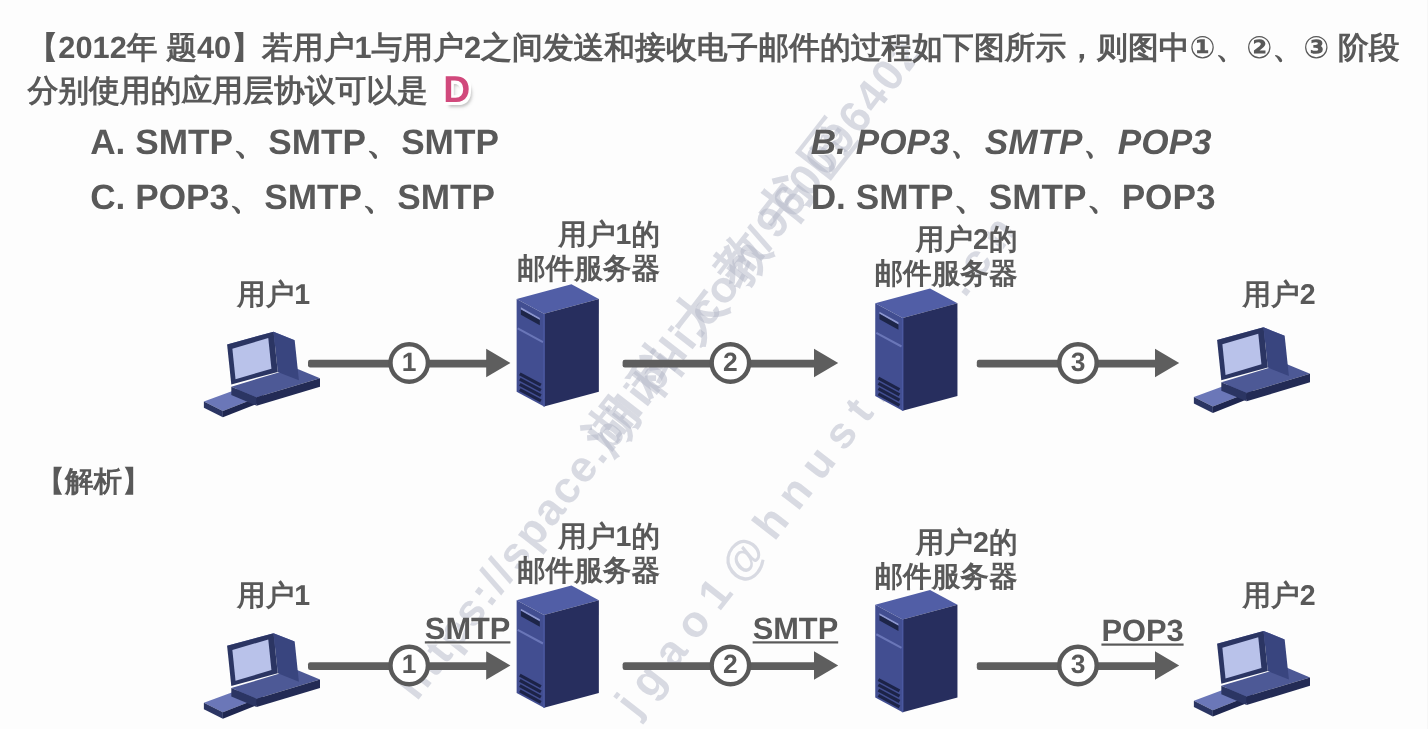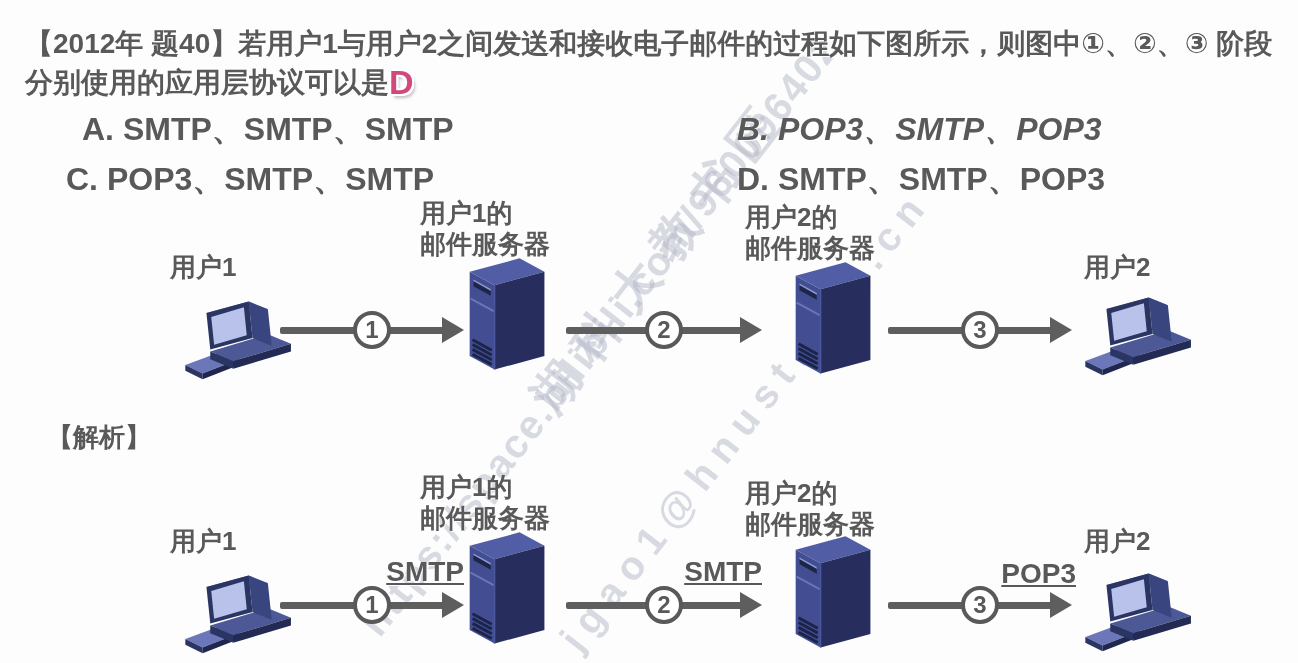--- a/index.html
+++ b/index.html
@@ -27,44 +27,43 @@
                 transform:translate(-50%,-50%) rotate(-52deg); }
   .wm-email   { left:745px; top:420px; font-size:40px; letter-spacing:10px;
                 transform:translate(-50%,-50%) rotate(-52deg); }
   
   .content { position:absolute; inset:0; z-index:2; }
   .title {
     position:absolute; left:25px; top:24px; width:1262px;
     font-size:28px; line-height:39px;
     text-shadow:1px 1px 0 rgba(255,255,255,0.9);
   }
-  .title .row2 { display:flex; align-items:flex-end; }
+  .title .row2 { display:flex; align-items:flex-end; gap:14px; }
   .answer-badge {
     font-size:34px;
     color:#d1497c;
     text-shadow:
       -2px -2px 0 #fff, 2px -2px 0 #fff, -2px 2px 0 #fff, 2px 2px 0 #fff,
       0 -2px 0 #fff, 0 2px 0 #fff, -2px 0 0 #fff, 2px 0 0 #fff,
       3px 4px 3px rgba(80,80,80,0.35);
   }
   .option {
     position:absolute; font-size:32px;
     text-shadow:1px 1px 0 rgba(255,255,255,0.9);
   }
   #opt-a { left:82px;  top:108px; }
   #opt-b { left:737px; top:108px;font-style:italic; }
-  #opt-c { left:66px;  top:158px; }
+  #opt-c { left:82px;  top:158px; }
   #opt-d { left:737px; top:158px;text-align:center; }
   .analysis-heading {
     position:absolute; left:33px; top:420px; font-size:26px;
     text-shadow:1px 1px 0 rgba(255,255,255,0.9);
-    margin-left:14px;
   }
   .lbl {
-    position:absolute; text-align:left;
+    position:absolute; text-align:right;
     font-size:26px; line-height:31px;
     text-shadow:1px 1px 0 rgba(255,255,255,0.9);
   }
   .proto {
     position:absolute; text-align:right;
     font-size:28px;
     text-shadow:1px 1px 0 rgba(255,255,255,0.9);
     text-decoration:underline;
   }
   .icon { position:absolute; }

